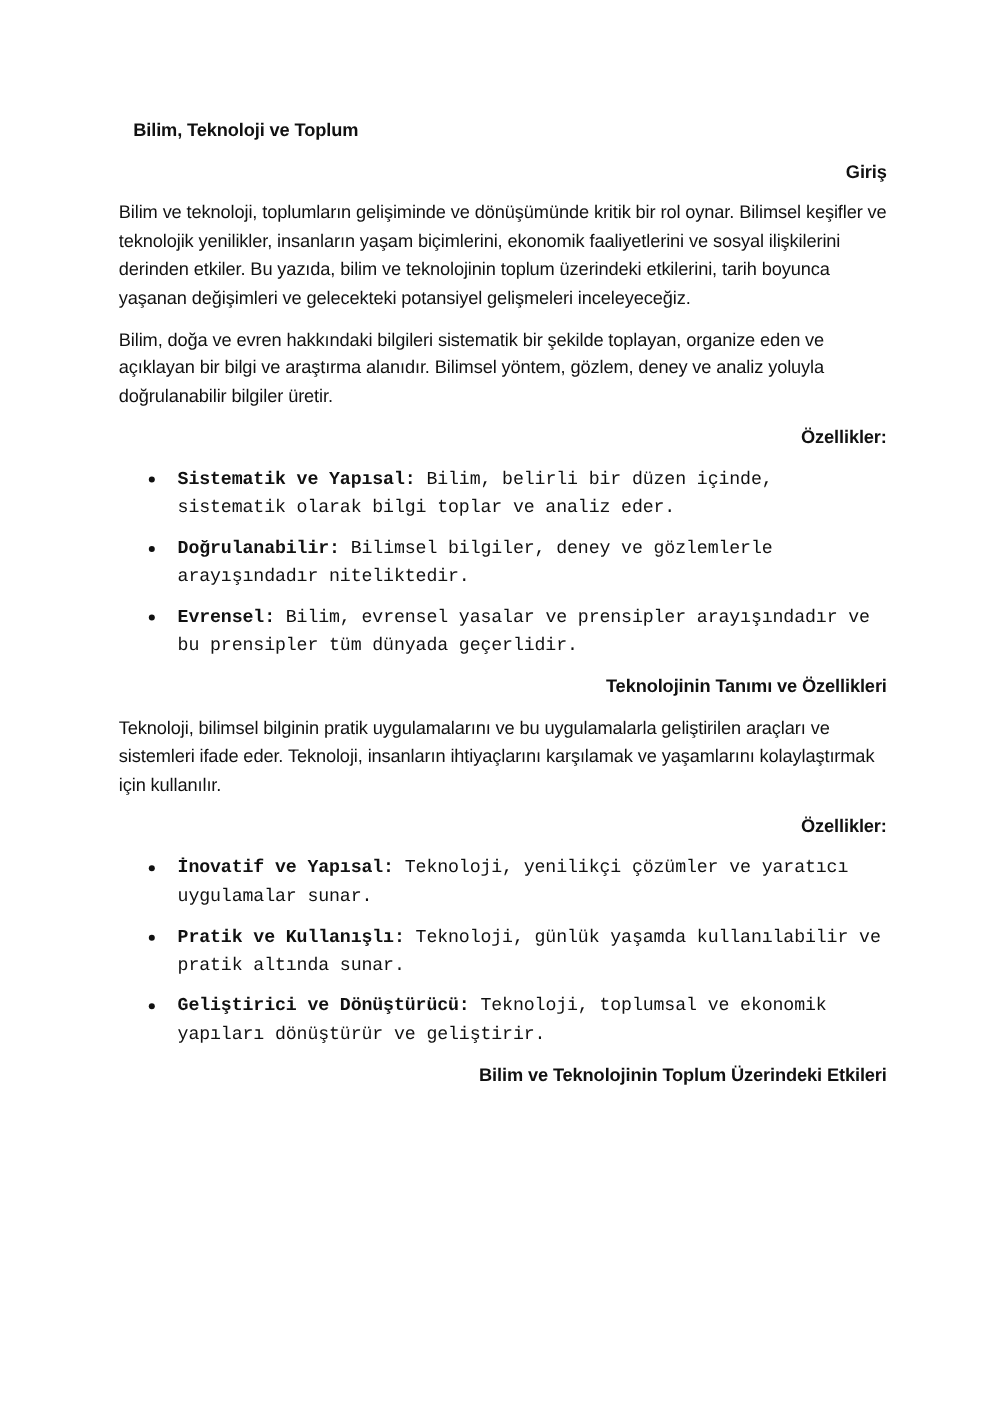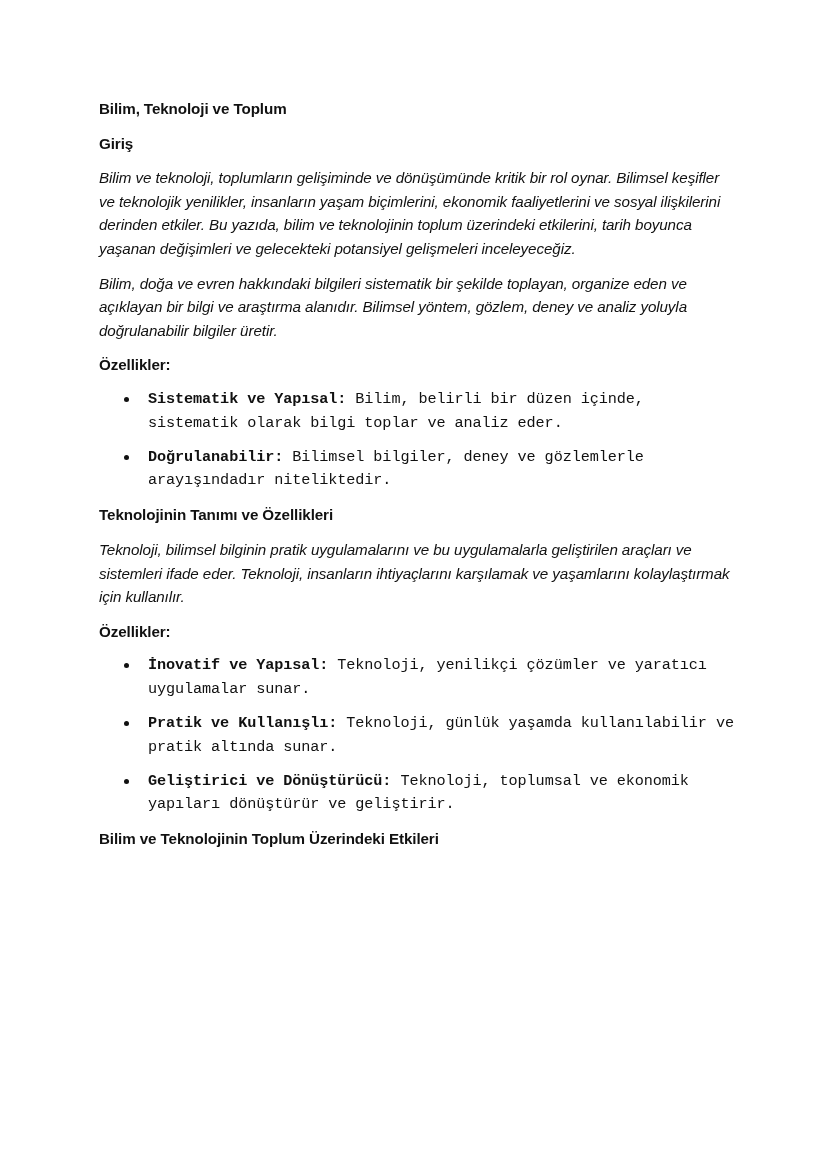--- a/index.html
+++ b/index.html
@@ -5,23 +5,23 @@
   html, body { margin: 0; padding: 0; background: #ffffff; }
   body {
     width: 828px; height: 1171px; position: relative; overflow: hidden;
     font-family: "Liberation Sans", "DejaVu Sans", sans-serif;
     color: #111111;
   }
   .page {
     position: absolute; left: 99px; top: 97px; width: 640px;
     font-size: 15.2px; line-height: 23.6px; letter-spacing: -0.1px;
   }
-  .title { font-weight: bold; margin: 0 0 11px 0; }
-  .heading { font-weight: bold; margin: 0 0 11px 0; }
-  .para { margin: 0 0 11px 0; font-style: italic; }
+  .title { font-weight: bold; margin: 0 0 11px 12px; }
+  .heading { font-weight: bold; margin: 0 0 11px 16px; text-align: right; }
+  .para { margin: 0 0 11px 0; }
   .list { list-style: none; margin: 0 0 5px 0; padding: 0; }
   .list li { position: relative; padding-left: 49px; margin: 0 0 10.5px 0; font-family: Liberation Mono, monospace; }
   .list li .bullet {
     position: absolute; left: 25px; top: 9px; width: 5px; height: 5px;
     border-radius: 50%; background: #111111;
   }
   .term { font-weight: bold; }
 </style>
 </head>
 <body>
@@ -36,20 +36,24 @@
   <p class="heading">Özellikler:</p>
   <ul class="list">
     <li>
       <span class="bullet"></span>
       <span class="term">Sistematik ve Yapısal:</span><span> Bilim, belirli bir düzen içinde, sistematik olarak bilgi toplar ve analiz eder.</span>
     </li>
     <li>
       <span class="bullet"></span>
       <span class="term">Doğrulanabilir:</span><span> Bilimsel bilgiler, deney ve gözlemlerle arayışındadır niteliktedir.</span>
     </li>
+    <li>
+      <span class="bullet"></span>
+      <span class="term">Evrensel:</span><span> Bilim, evrensel yasalar ve prensipler arayışındadır ve bu prensipler tüm dünyada geçerlidir.</span>
+    </li>
   </ul>
 
   <p class="heading">Teknolojinin Tanımı ve Özellikleri</p>
   <p class="para">Teknoloji, bilimsel bilginin pratik uygulamalarını ve bu uygulamalarla geliştirilen araçları ve sistemleri ifade eder. Teknoloji, insanların ihtiyaçlarını karşılamak ve yaşamlarını kolaylaştırmak için kullanılır.</p>
   <p class="heading">Özellikler:</p>
   <ul class="list">
     <li>
       <span class="bullet"></span>
       <span class="term">İnovatif ve Yapısal:</span><span> Teknoloji, yenilikçi çözümler ve yaratıcı uygulamalar sunar.</span>
     </li>

